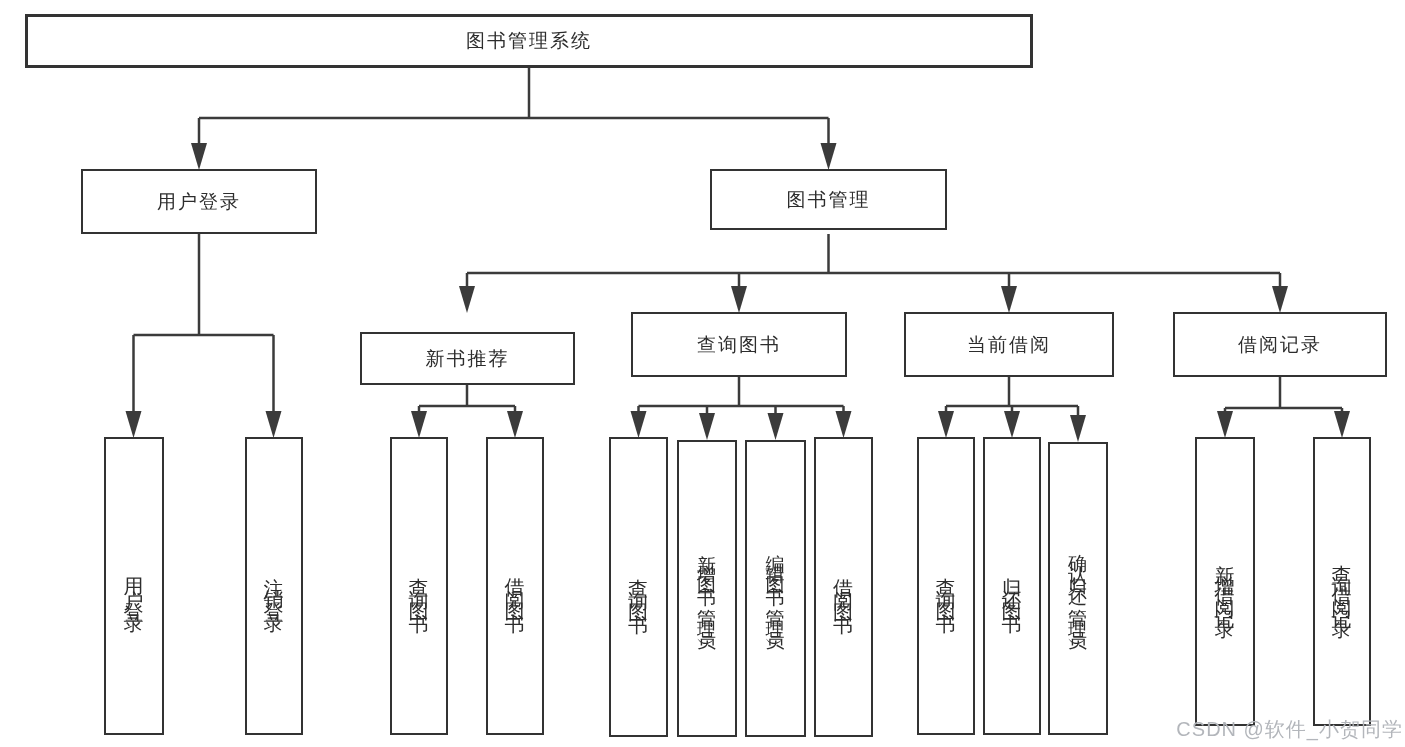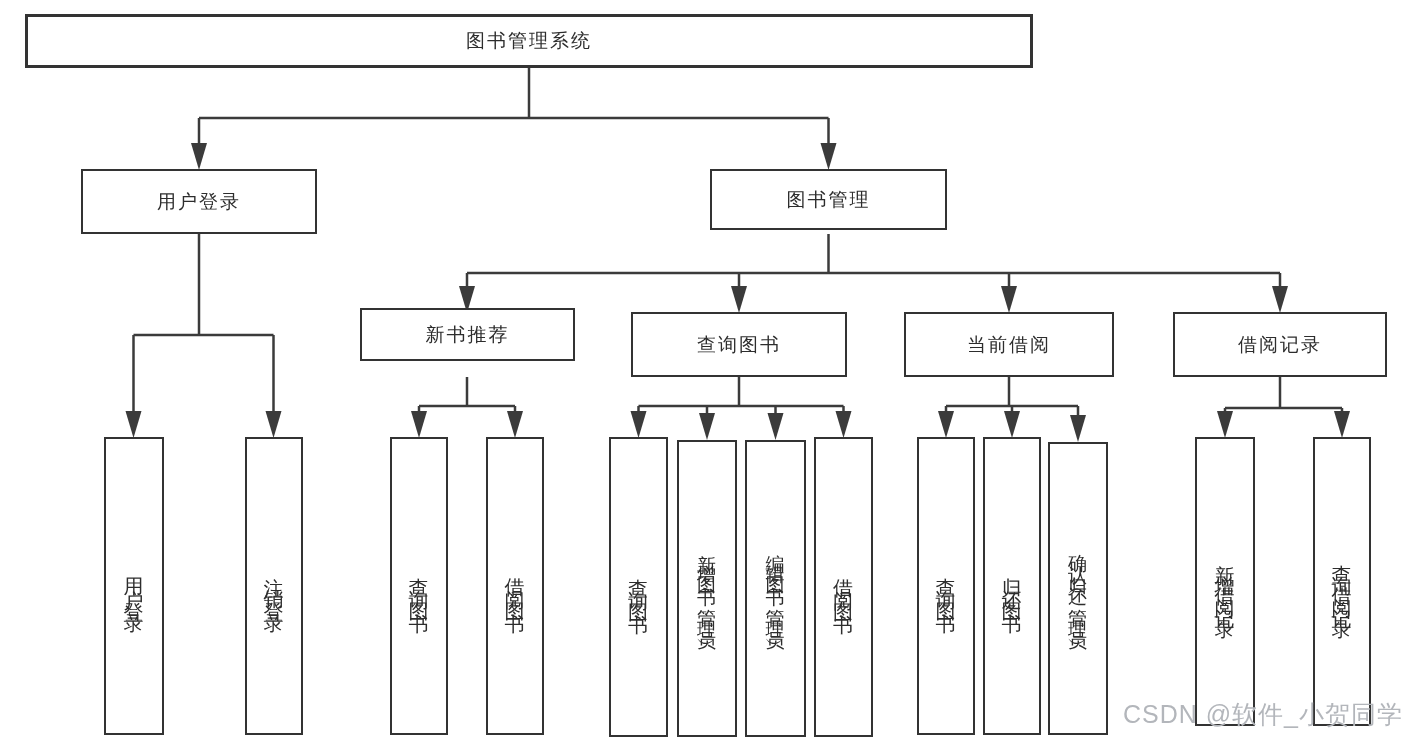--- a/index.html
+++ b/index.html
@@ -52,23 +52,23 @@
     font-size: 20px;
     line-height: 1;
     white-space: nowrap;
   }
   .ls4 { letter-spacing: 12px; }
   .ls6 { letter-spacing: 11px; }
   .ls8 { letter-spacing: 11px; font-size: 19px; }
   .watermark {
     position: absolute;
     right: 2px;
-    bottom: 16px;
+    bottom: 4px;
     z-index: 3;
-    font-size: 25px;
+    font-size: 20px;
     color: var(--watermark, #b3b6bb);
     white-space: nowrap;
     letter-spacing: 1px;
   }
 </style>
 </head>
 <body>
 
 <div class="canvas">
 
@@ -142,21 +142,21 @@
     <span class="hlabel">图书管理系统</span>
   </div>
 
   <div class="node" style="left:81px; top:169px; width:236px; height:65px;">
     <span class="hlabel">用户登录</span>
   </div>
   <div class="node" style="left:710px; top:169px; width:237px; height:61px;">
     <span class="hlabel">图书管理</span>
   </div>
 
-  <div class="node" style="left:360px; top:308px; width:215px; height:53px;">
+  <div class="node" style="left:360px; top:332px; width:215px; height:53px;">
     <span class="hlabel">新书推荐</span>
   </div>
   <div class="node" style="left:631px; top:312px; width:216px; height:65px;">
     <span class="hlabel">查询图书</span>
   </div>
   <div class="node" style="left:904px; top:312px; width:210px; height:65px;">
     <span class="hlabel">当前借阅</span>
   </div>
   <div class="node" style="left:1173px; top:312px; width:214px; height:65px;">
     <span class="hlabel">借阅记录</span>

